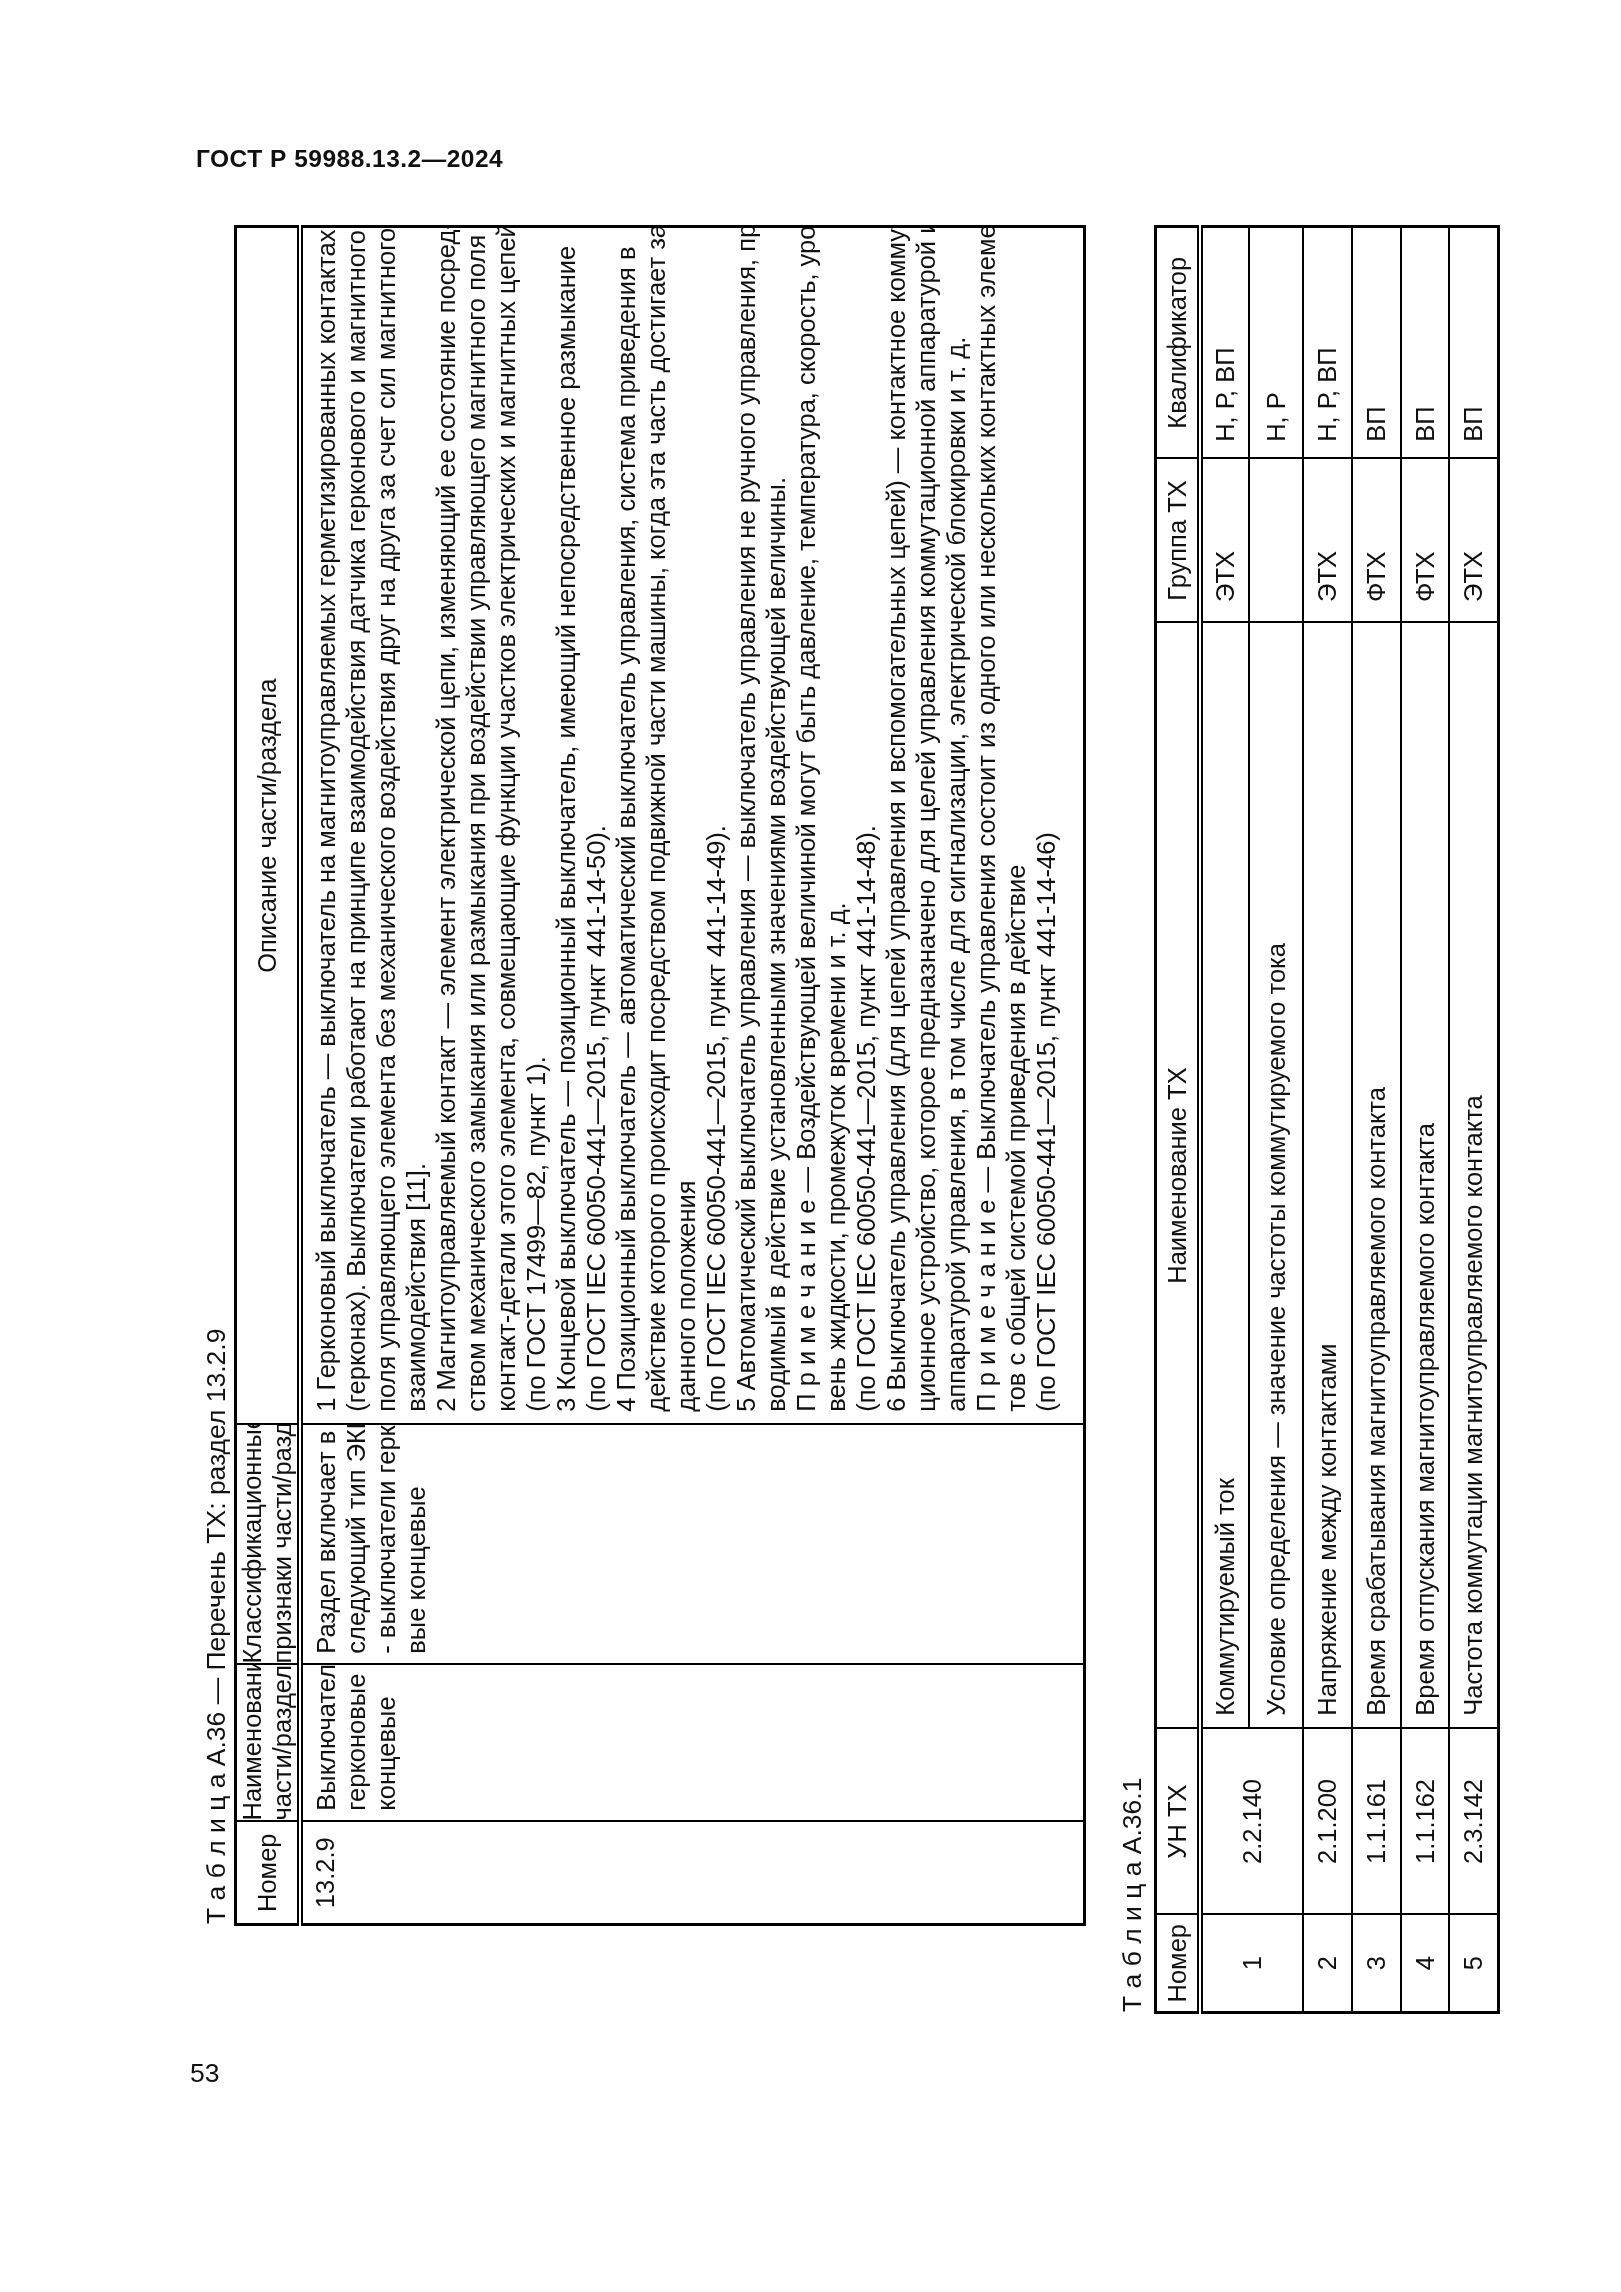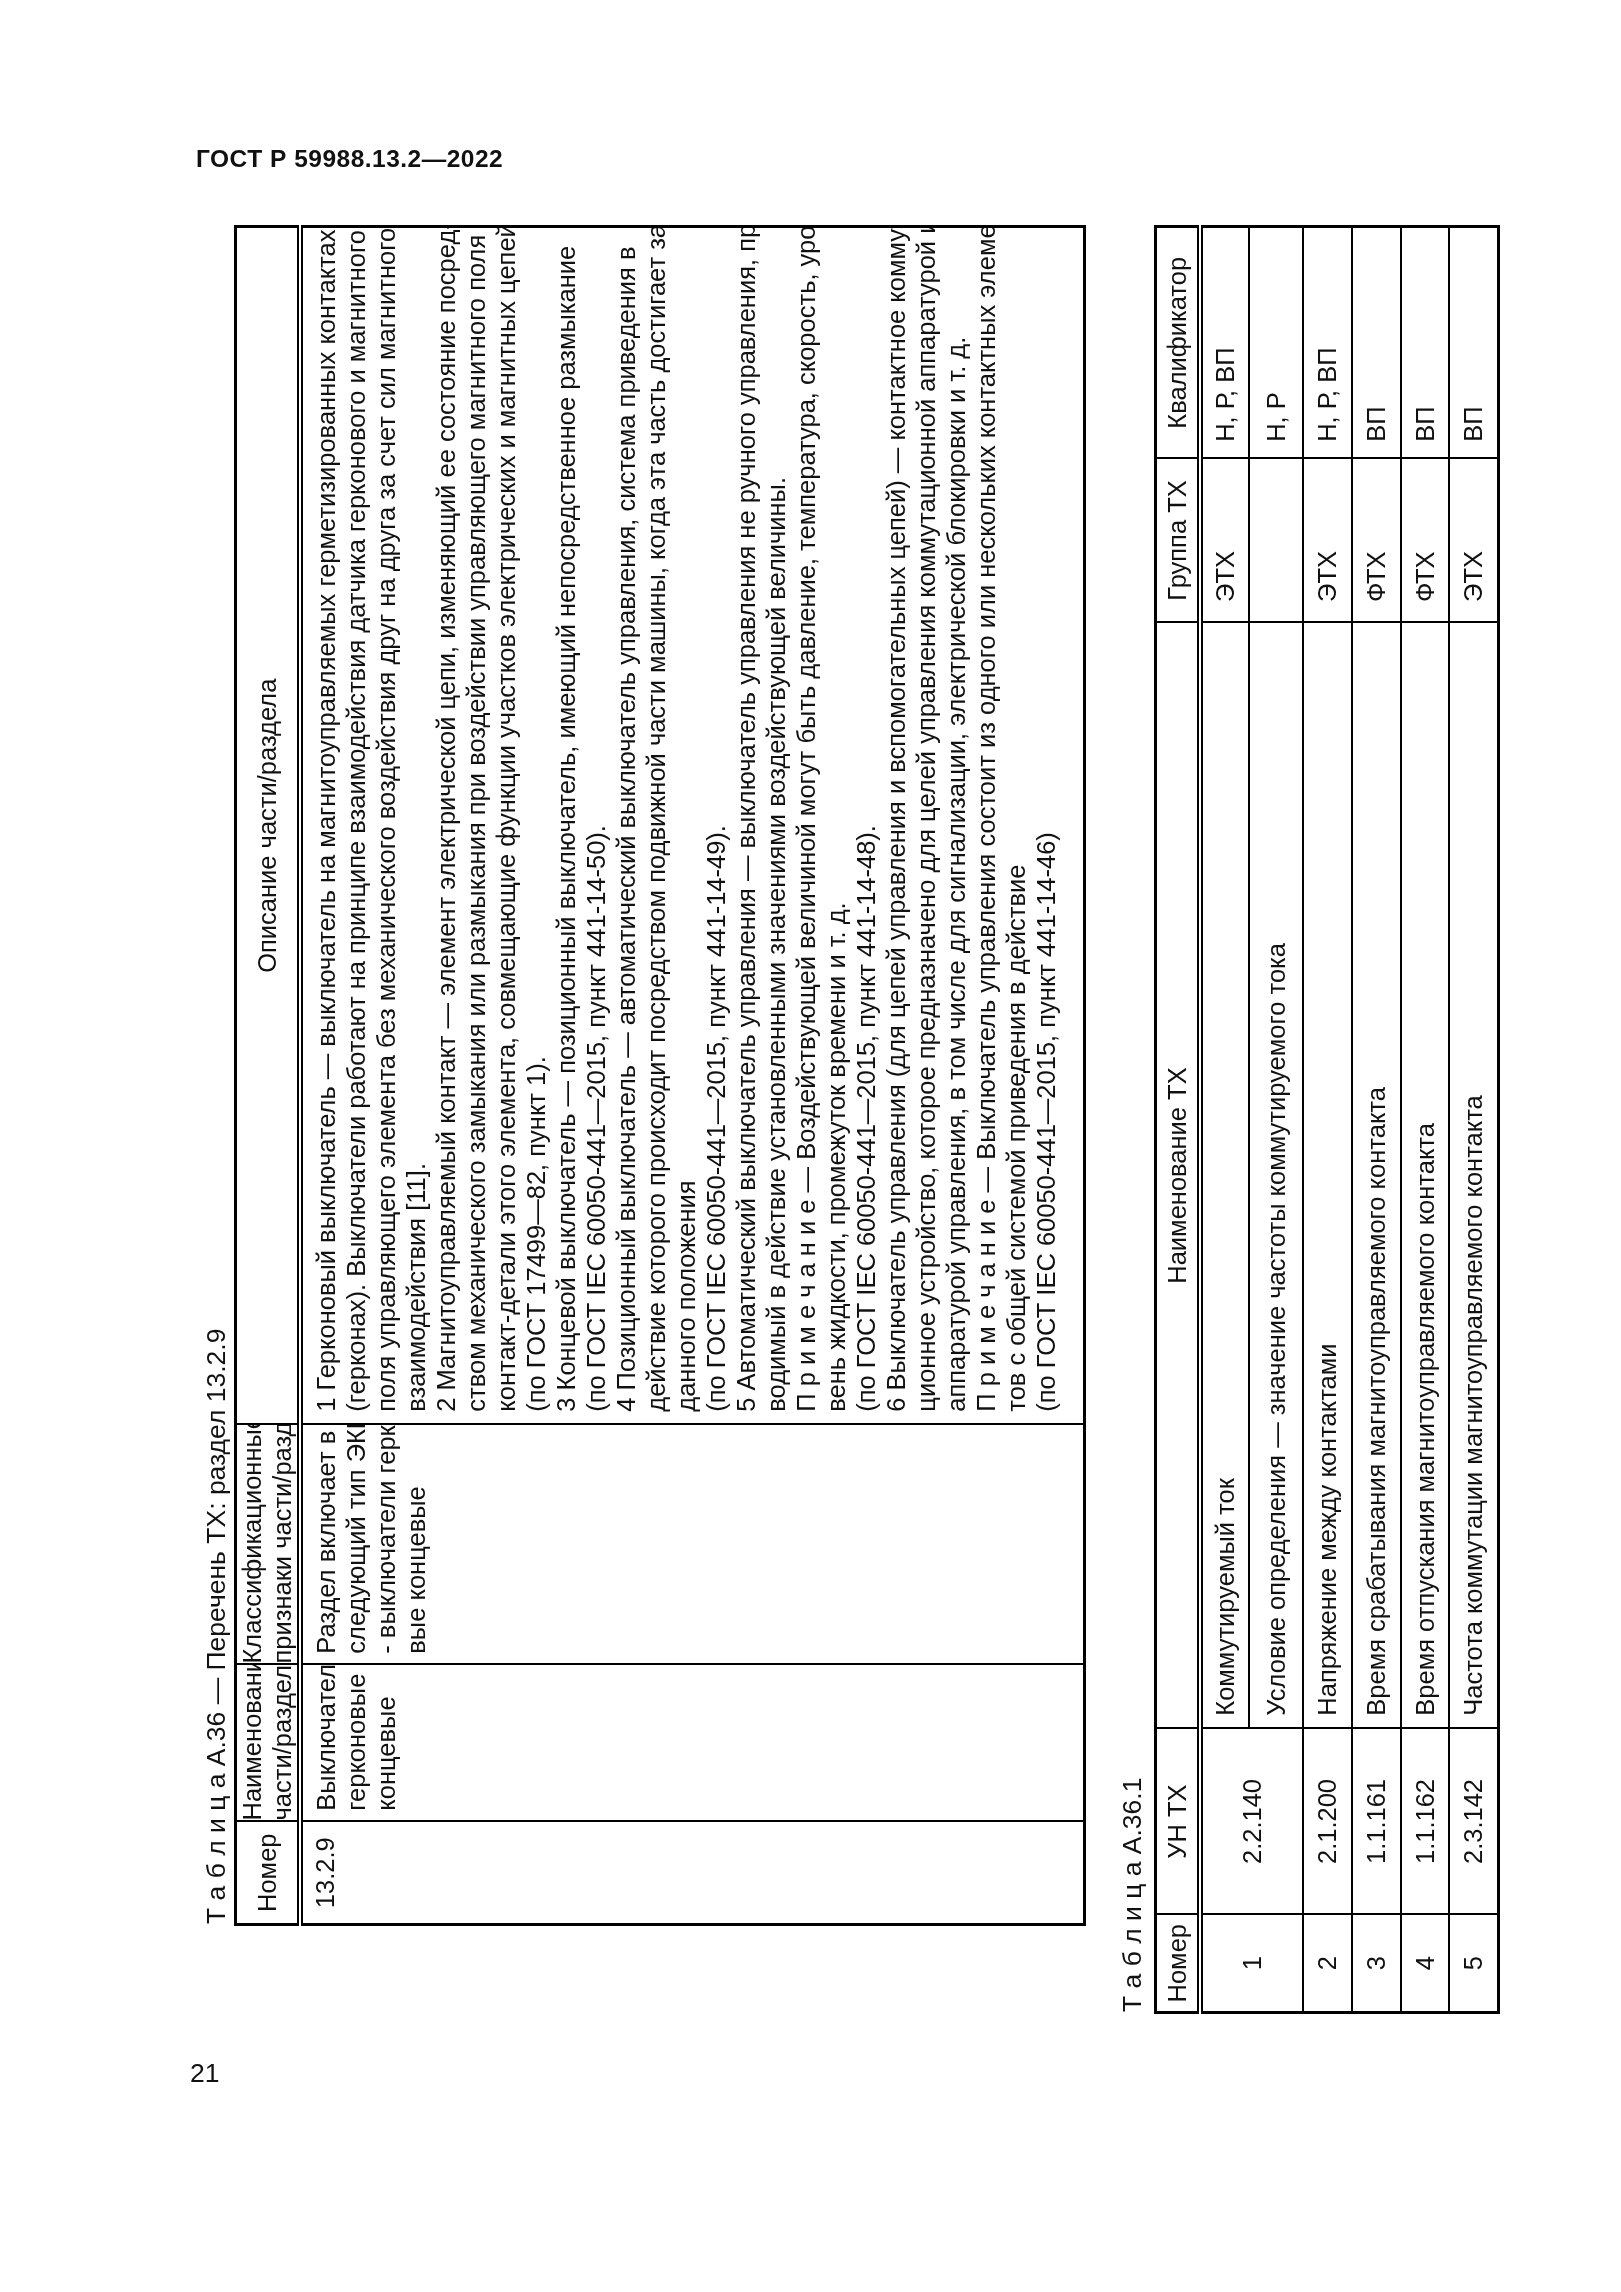--- a/index.html
+++ b/index.html
@@ -68,21 +68,21 @@
   #t2 td.c-name{padding-left:11.8px;}
   #t2 td.c-group{padding-left:19.6px;}
   #t2 td.c-qual{padding-left:15.7px;}
   #t2 tr.h{height:45px;}
 </style>
 </head>
 <body>
 
 <div class="page">
 
-  <div class="doc-header">ГОСТ Р 59988.13.2—2022</div>
+  <div class="doc-header">ГОСТ Р 59988.13.2—2024</div>
 
   <div class="rot" style="left:201px;top:228px;width:1698px;height:887px;">
     <div class="rtitle" style="height:29px;margin-bottom:3.9px;">Т а б л и ц а   А.36 — Перечень ТХ: раздел 13.2.9</div>
     <table class="gost" id="t1" style="width:1698px;">
       <colgroup>
         <col style="width:103px">
           <col style="width:157px">
           <col style="width:240px">
           <col style="width:1198px">
       </colgroup>
@@ -207,16 +207,16 @@
             <td class="c-num">5</td>
             <td class="c-un">2.3.142</td>
             <td class="c-name">Частота коммутации магнитоуправляемого контакта</td>
             <td class="c-group">ЭТХ</td>
             <td class="c-qual">ВП</td>
           </tr>
         </tbody>
     </table>
   </div>
 
-  <div class="page-num">21</div>
+  <div class="page-num">53</div>
 
 </div>
 
 
 </body></html>

